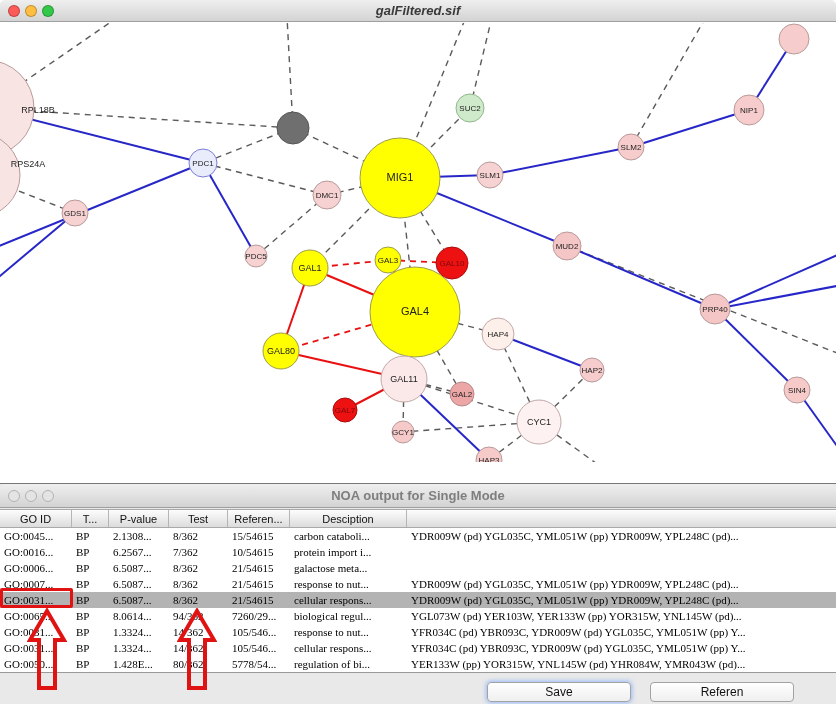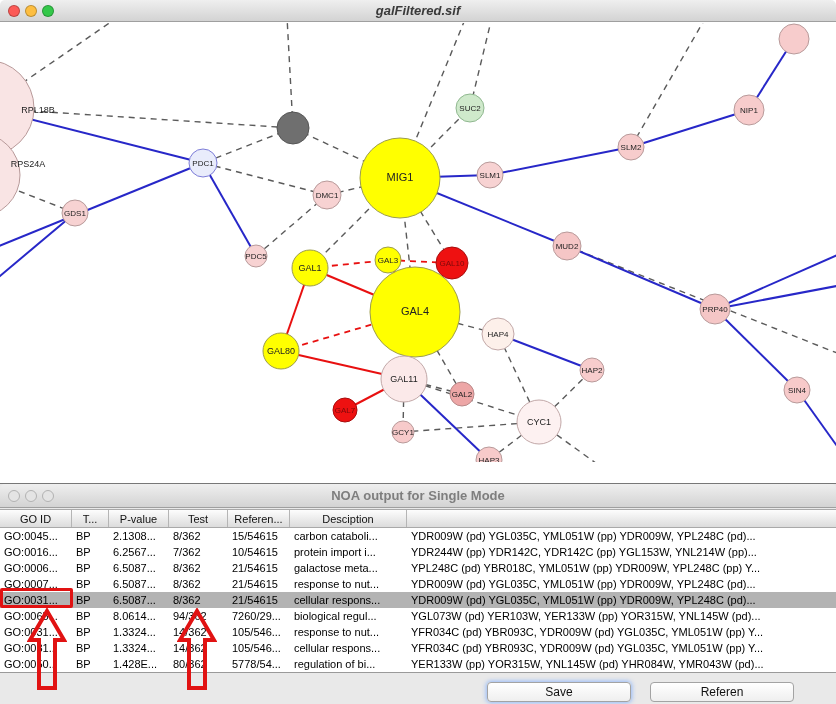--- a/index.html
+++ b/index.html
@@ -28,21 +28,21 @@
            border-top:1px solid #777;box-sizing:border-box;}
   .win-noa .titlebar{top:0;height:24px;}
   .win-noa .tl{top:6px;}
   .win-noa .titlebar .title{color:#7e7e7e;}
 
   .table{position:absolute;top:25px;left:0;width:836px;background:#fff;border-bottom:1px solid #9a9a9a;}
   .thead{display:flex;height:17px;background:linear-gradient(#fdfdfd,#dcdcdc);
          border-top:1px solid #a9a9a9;border-bottom:1px solid #a9a9a9;box-sizing:content-box;}
   .th{font-size:11px;color:#111;display:flex;align-items:center;justify-content:center;
       border-right:1px solid #b5b5b5;box-sizing:border-box;white-space:nowrap;overflow:hidden;flex-shrink:0;}
-  .trow{display:flex;height:16px;background:#fff;}
+  .trow{display:flex;height:16px;background:#fff;font-family:Liberation Serif, serif;}
   .td{font-size:11px;color:#000;line-height:16px;white-space:nowrap;overflow:hidden;
       padding-left:4px;box-sizing:border-box;flex-shrink:0;}
   .c0{width:72px}.c1{width:37px}.c2{width:60px}.c3{width:59px}.c4{width:62px}.c5{width:117px}.c6{width:429px}
 
   
   .ann-rect{position:absolute;left:0;top:104px;width:73px;height:20px;border:3px solid #e11212;
             box-sizing:border-box;border-radius:2px;z-index:6;}
   .ann-arrow{position:absolute;z-index:6;}
 
   
@@ -205,30 +205,28 @@
             <div class="td c5">carbon cataboli...</div>
             <div class="td c6">YDR009W (pd) YGL035C, YML051W (pp) YDR009W, YPL248C (pd)...</div>
           </div>
           <div class="trow">
             <div class="td c0">GO:0016...</div>
             <div class="td c1">BP</div>
             <div class="td c2">6.2567...</div>
             <div class="td c3">7/362</div>
             <div class="td c4">10/54615</div>
             <div class="td c5">protein import i...</div>
-            <div class="td c6">YDR244W (pp) YDR142C, YDR142C (pp) YGL153W, YNL214W (pp)...</div>
           </div>
           <div class="trow">
             <div class="td c0">GO:0006...</div>
             <div class="td c1">BP</div>
             <div class="td c2">6.5087...</div>
             <div class="td c3">8/362</div>
             <div class="td c4">21/54615</div>
             <div class="td c5">galactose meta...</div>
-            <div class="td c6">YPL248C (pd) YBR018C, YML051W (pp) YDR009W, YPL248C (pp) Y...</div>
           </div>
           <div class="trow">
             <div class="td c0">GO:0007...</div>
             <div class="td c1">BP</div>
             <div class="td c2">6.5087...</div>
             <div class="td c3">8/362</div>
             <div class="td c4">21/54615</div>
             <div class="td c5">response to nut...</div>
             <div class="td c6">YDR009W (pd) YGL035C, YML051W (pp) YDR009W, YPL248C (pd)...</div>
           </div>

